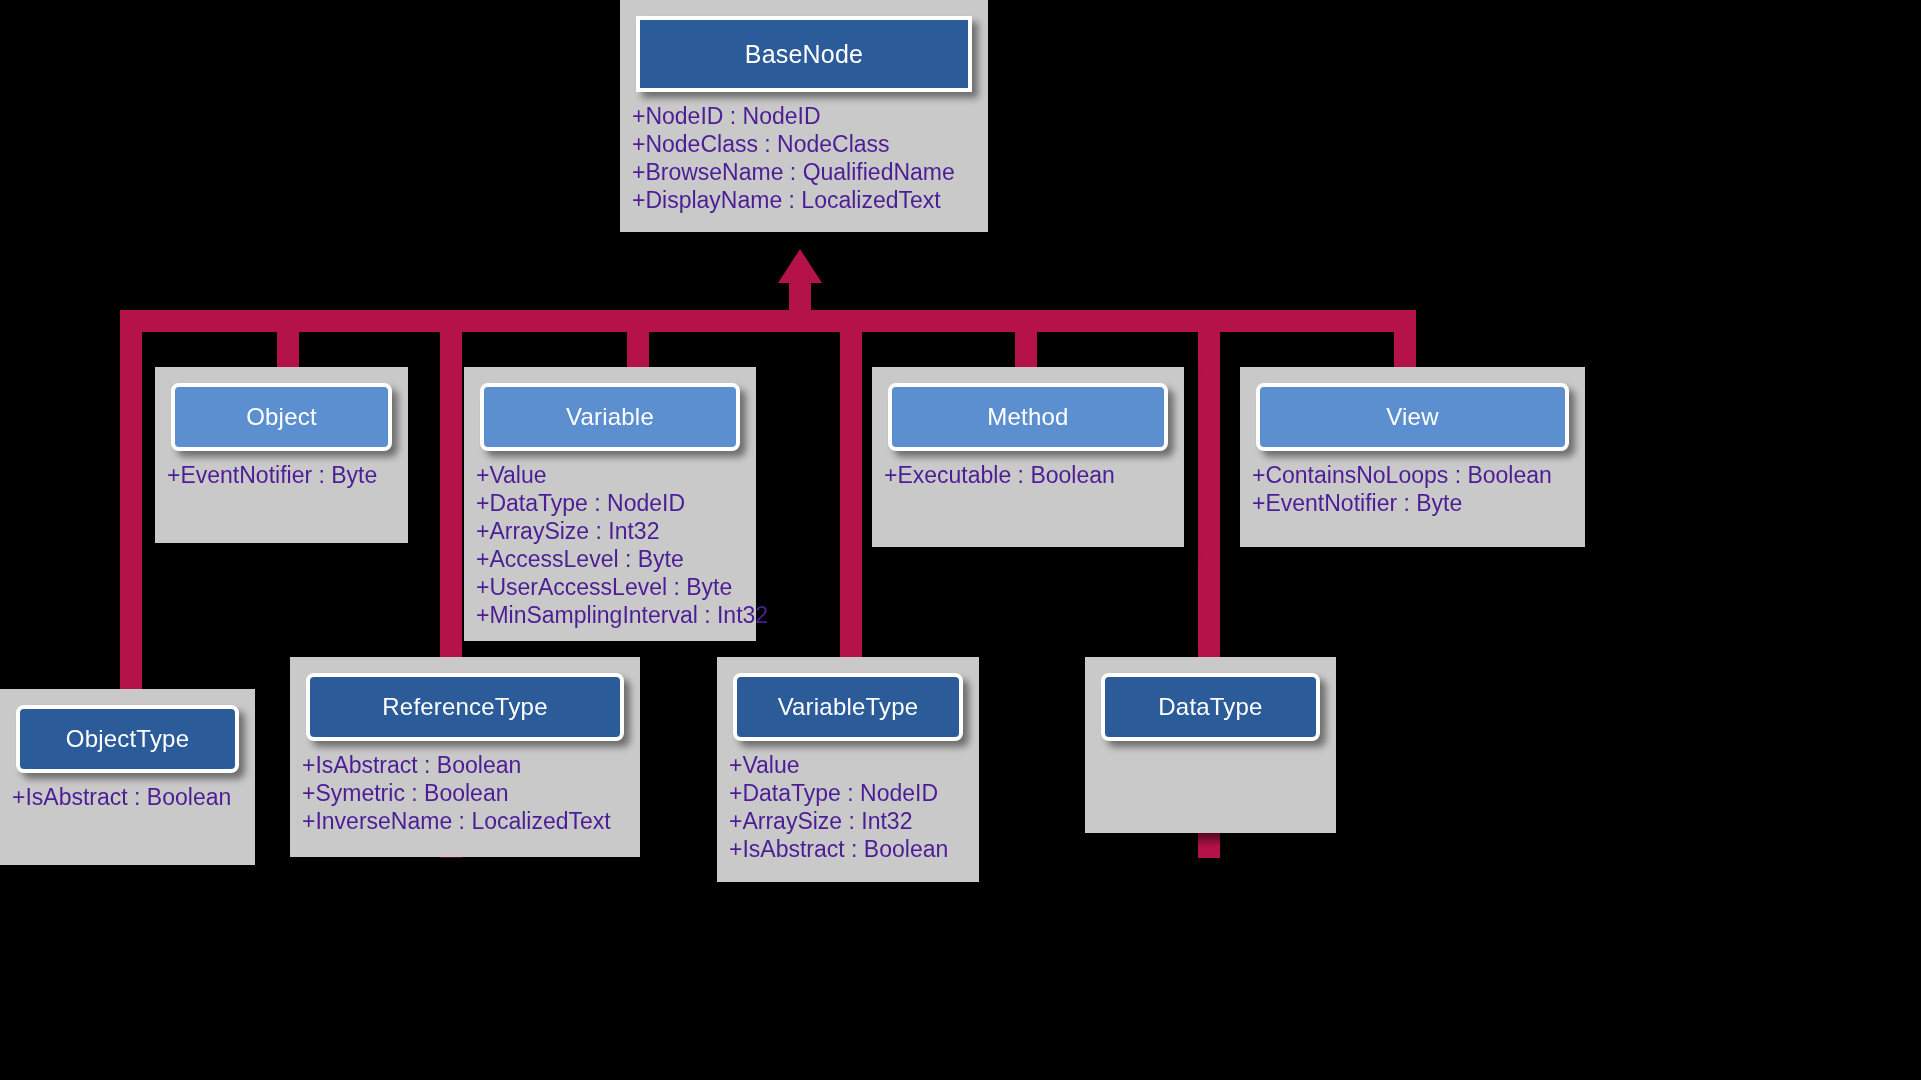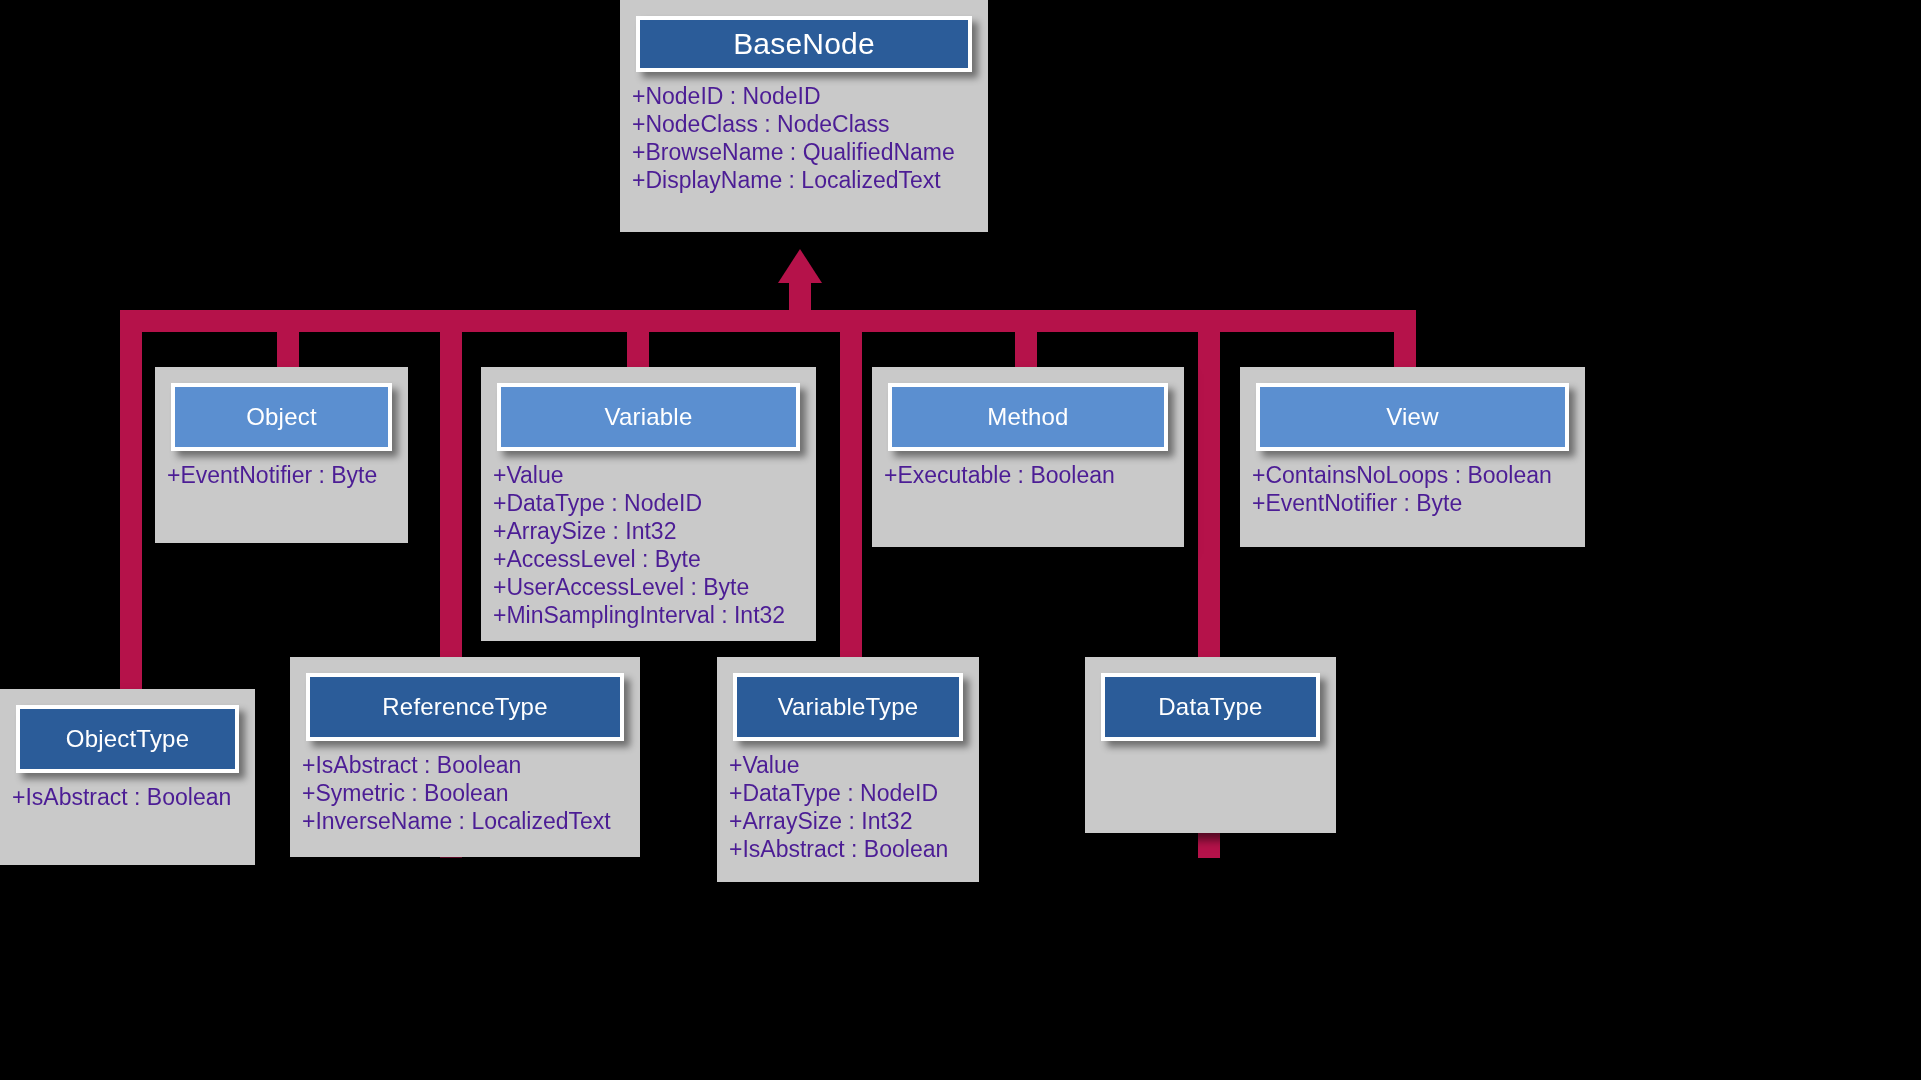--- a/index.html
+++ b/index.html
@@ -21,22 +21,22 @@
   .cls .hdr{position:relative;margin:16px 16px 0 16px;
        border:4px solid #ffffff;box-sizing:border-box;
        display:flex;align-items:center;justify-content:center;
        color:#ffffff;letter-spacing:.2px;
        box-shadow:6px 6px 7px rgba(0,0,0,.45);}
   .cls.dark .hdr{background:#2b5c99;}
   .cls.light .hdr{background:#5b8fd0;}
   .cls .attrs{padding:10px 0 0 12px;color:#4c1d95;line-height:1.22;}
   .cls .attrs div{white-space:nowrap;}
 
-  .h-big{height:56px;font-size:30px;}
-  .h-mid{height:68px;font-size:24px;}
+  .h-big{height:76px;font-size:25px;}
+  .h-mid{height:68px;font-size:24px;border-radius:8px;}
   .attr-f{font-size:23px;}
 </style>
 </head>
 <body>
 
 <div id="stage">
 
   <div class="conn" style="left:789px;top:283px;width:22px;height:45px;"></div>
   <div class="arrowhead" style="left:778px;top:249px;"></div>
 
@@ -66,21 +66,21 @@
 
   <div class="cls light" style="left:155px;top:367px;width:253px;height:176px;">
     <div class="hdr h-mid">
       <span>Object</span>
     </div>
     <div class="attrs attr-f">
       <div>+EventNotifier : Byte</div>
     </div>
   </div>
 
-  <div class="cls light" style="left:464px;top:367px;width:335px;height:274px;margin-left:17px;">
+  <div class="cls light" style="left:464px;top:367px;width:292px;height:274px;">
     <div class="hdr h-mid">
       <span>Variable</span>
     </div>
     <div class="attrs attr-f">
       <div>+Value</div>
       <div>+DataType : NodeID</div>
       <div>+ArraySize : Int32</div>
       <div>+AccessLevel : Byte</div>
       <div>+UserAccessLevel : Byte</div>
       <div>+MinSamplingInterval : Int32</div>

